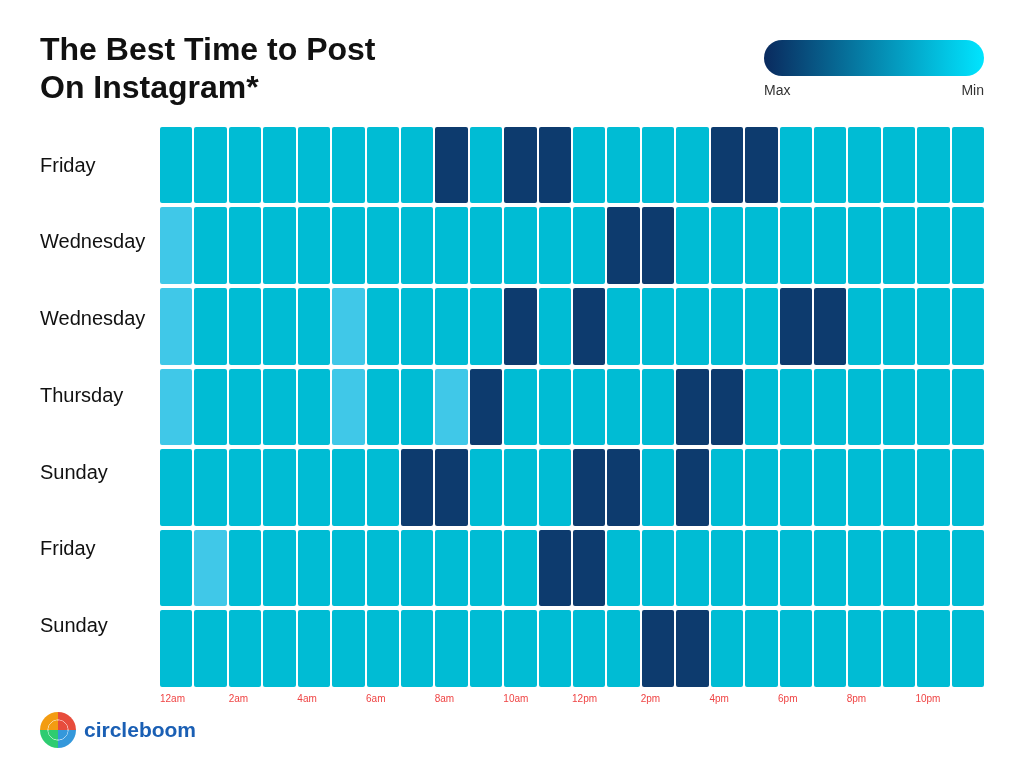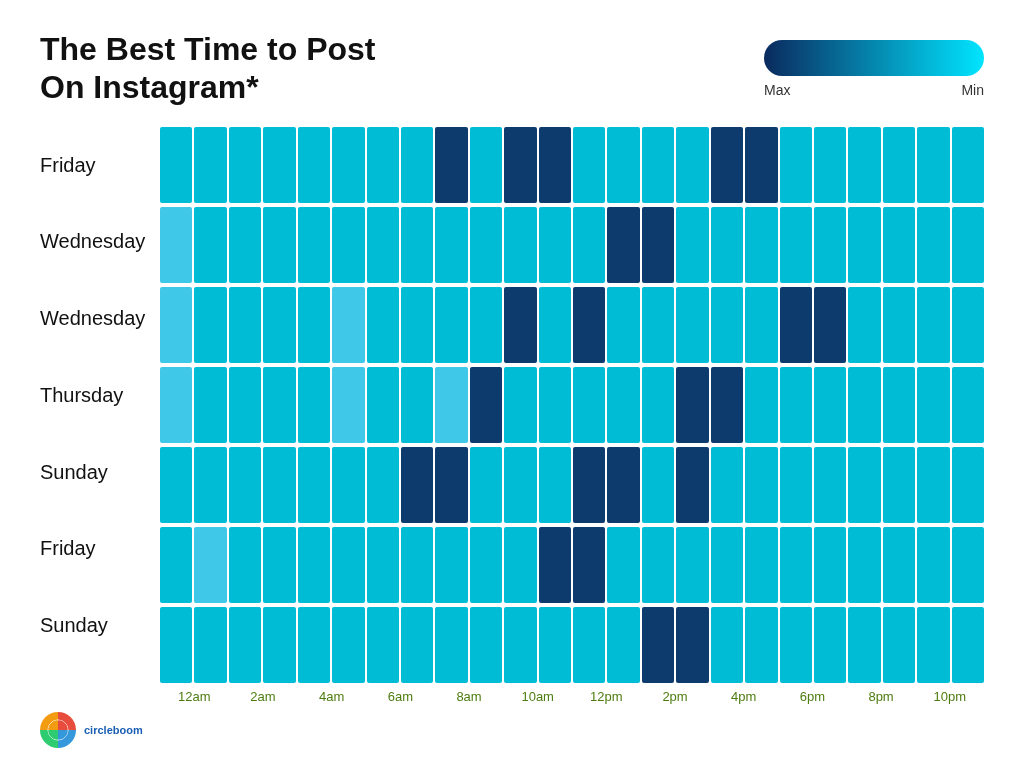--- a/index.html
+++ b/index.html
@@ -92,23 +92,23 @@
       border-radius: 2px;
       height: 100%;
     }
     .x-axis {
       display: flex;
       justify-content: space-between;
       padding-top: 6px;
       padding-right: 0;
     }
     .x-label {
-      font-size: 13px;
-      color: #4d7c0f;
-      text-align: center;
+      font-size: 10px;
+      color: #ef4444;
+      text-align: left;
       flex: 1;
     }
     .footer {
       display: flex;
       justify-content: space-between;
       align-items: center;
       margin-top: 8px;
     }
     .logo-area {
       display: flex;
@@ -119,21 +119,21 @@
       width: 36px;
       height: 36px;
       border-radius: 50%;
       overflow: hidden;
       display: flex;
       align-items: center;
       justify-content: center;
       background: conic-gradient(#e74c3c 0deg 90deg, #3498db 90deg 180deg, #2ecc71 180deg 270deg, #f39c12 270deg 360deg);
     }
     .logo-text {
-      font-size: 11px;
+      font-size: 21px;
       font-weight: 700;
       color: #1a5fb4;
     }
     .footer-note {
       font-size: 12px;
       color: #555;
       font-style: italic;
     }
   </style>
 </head>

